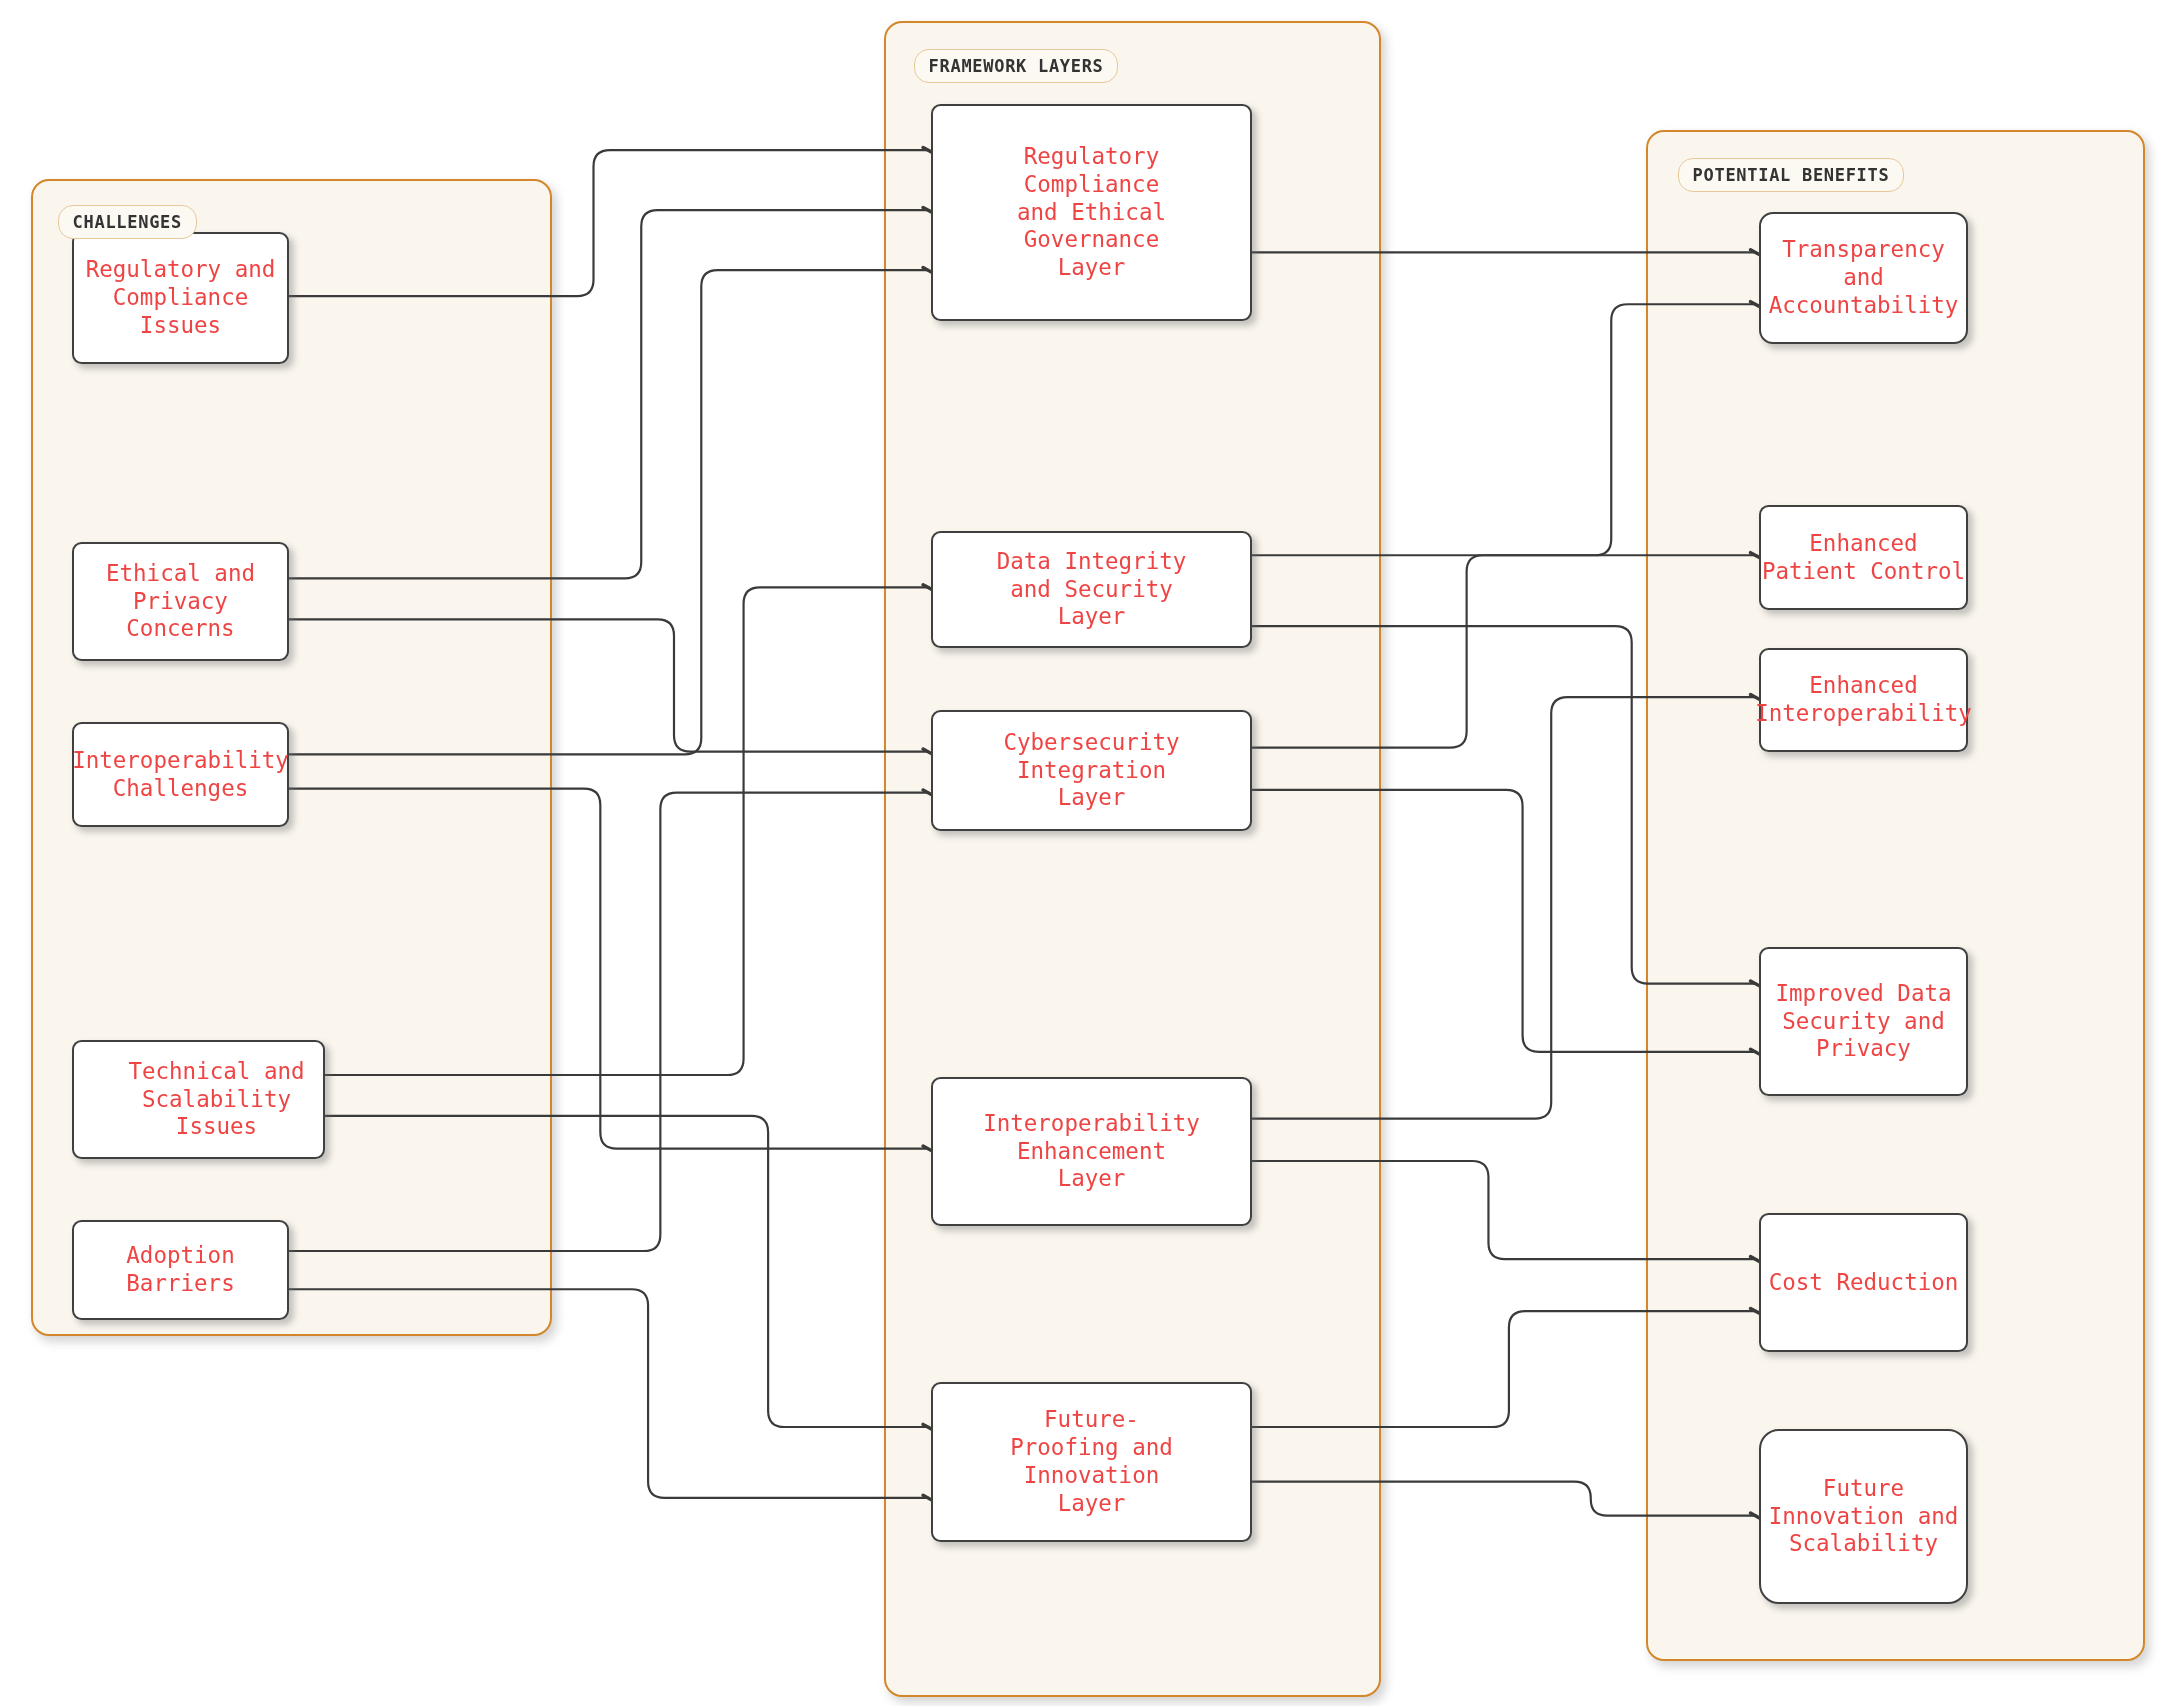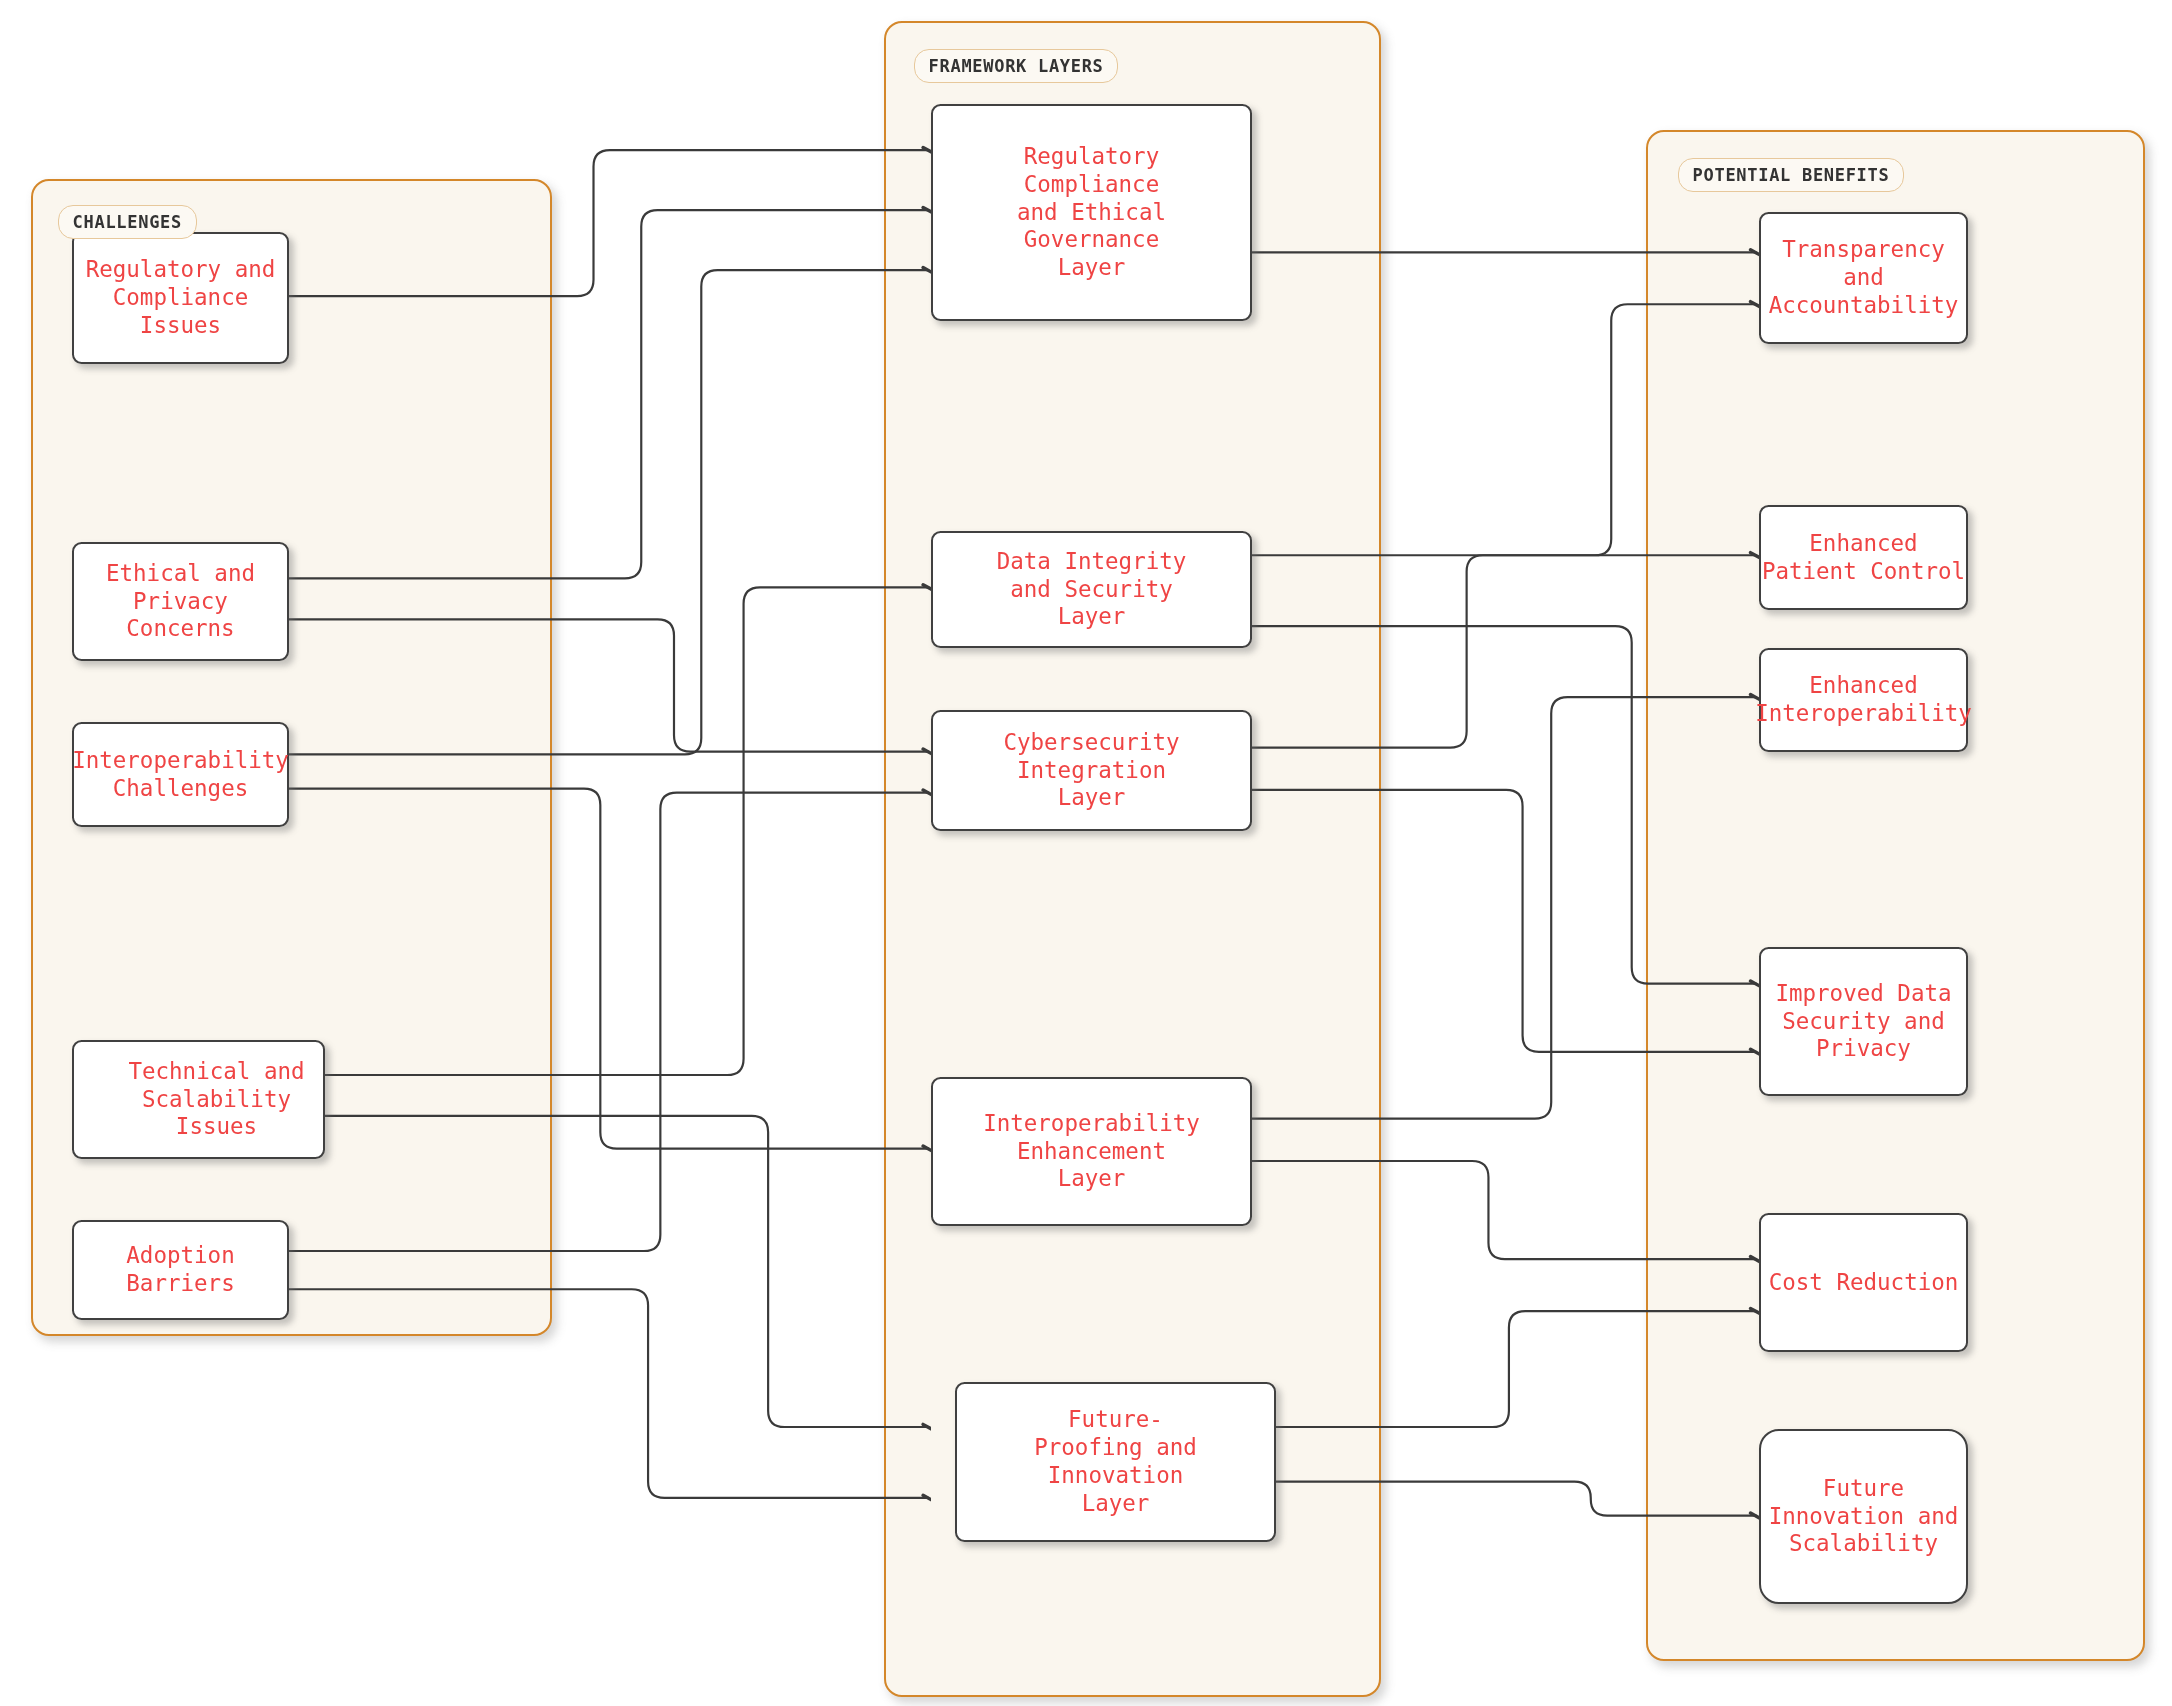--- a/index.html
+++ b/index.html
@@ -88,25 +88,25 @@
 Layer</div>
       <div class="node" style="left: 931px; top: 531px; width: 317px; height: 113px;">Data Integrity
 and Security
 Layer</div>
       <div class="node" style="left: 931px; top: 710px; width: 317px; height: 117px;">Cybersecurity
 Integration
 Layer</div>
       <div class="node" style="left: 931px; top: 1077px; width: 317px; height: 145px;">Interoperability
 Enhancement
 Layer</div>
-      <div class="node" style="left: 931px; top: 1382px; width: 317px; height: 156px; margin-left: 24px;">Future-
+      <div class="node" style="left: 931px; top: 1382px; width: 317px; height: 156px;">Future-
 Proofing and
 Innovation
 Layer</div>
-      <div class="node" style="left: 1759px; top: 212px; width: 205px; height: 128px;">Transparency
+      <div class="node" style="left: 1759px; top: 212px; width: 205px; height: 128px; border-radius: 14px;">Transparency
 and
 Accountability</div>
       <div class="node" style="left: 1759px; top: 505px; width: 205px; height: 101px;">Enhanced
 Patient Control</div>
       <div class="node" style="left: 1759px; top: 648px; width: 205px; height: 100px;">Enhanced
 Interoperability</div>
       <div class="node" style="left: 1759px; top: 947px; width: 205px; height: 145px;">Improved Data
 Security and
 Privacy</div>
       <div class="node" style="left: 1759px; top: 1213px; width: 205px; height: 135px;">Cost Reduction</div>

